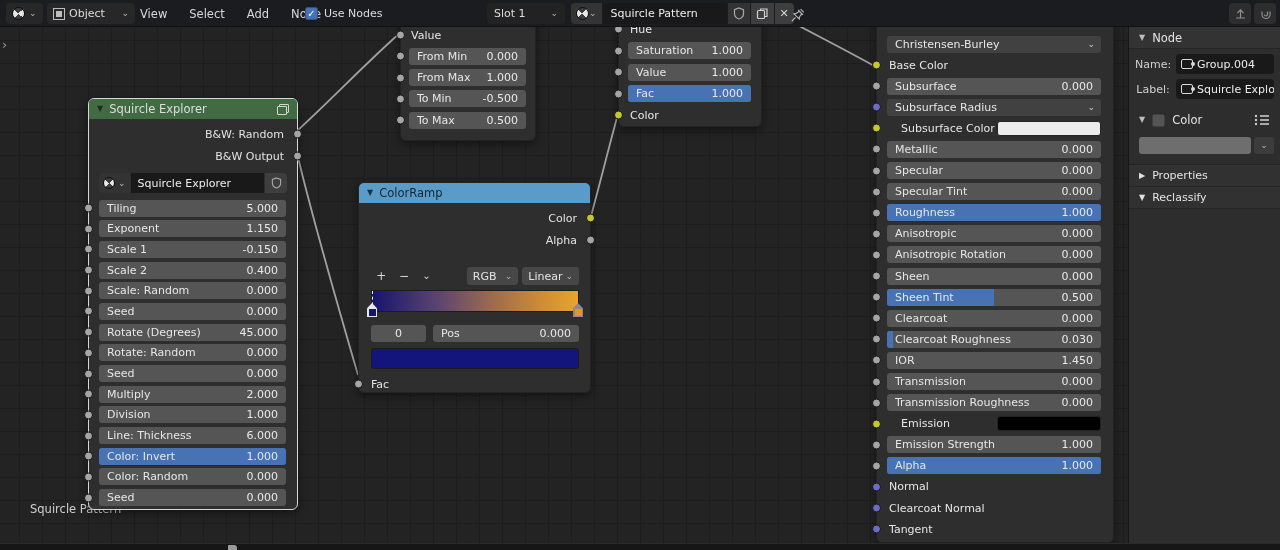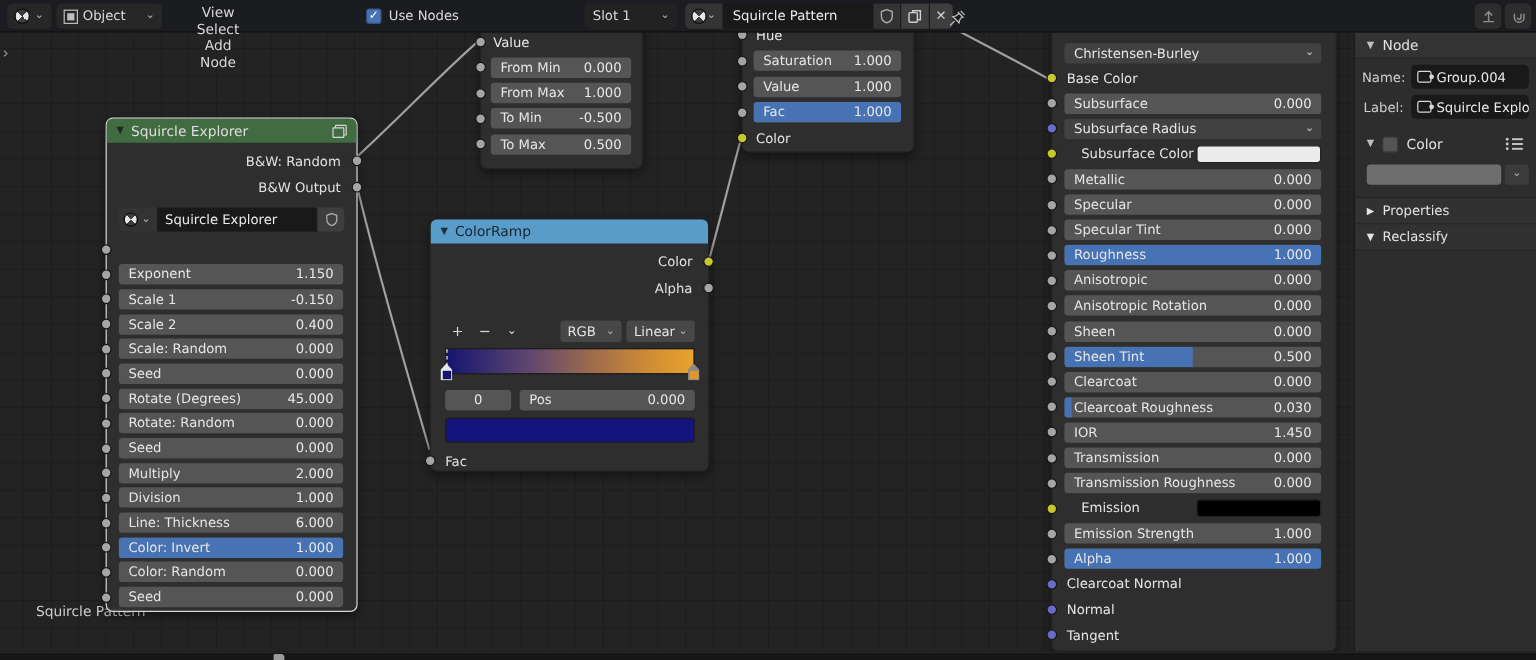--- a/index.html
+++ b/index.html
@@ -149,21 +149,21 @@
         <span class="chev">⌄</span>
       </div>
     </div>
     <div class="hitem" style="left:47px;">
       <div class="hbtn" style="width:88px;">
         <span class="obj-ico"></span>
         <span>Object</span>
         <span class="chev" style="margin-left:auto;">⌄</span>
       </div>
     </div>
-    <div class="hitem" style="left:153px;flex-direction:column;">
+    <div class="hitem" style="left:129px;">
 
     <span class="menu-item t-field">View</span>
         <span class="menu-item t-field">Select</span>
         <span class="menu-item t-field">Add</span>
         <span class="menu-item t-field">Node</span>
       </div>
     <div class="hitem" style="left:305px;">
       <span class="checkbox">
           <span>✓</span>
         </span>
@@ -301,20 +301,26 @@
         <div class="mini-btn">
           <svg class="icon-svg" width="11" height="12" viewBox="0 0 12 13">
             <path d="M6 1 L10.5 2.6 V6.5 C10.5 9.3 8.6 11.2 6 12 C3.4 11.2 1.5 9.3 1.5 6.5 V2.6 Z" fill="none" stroke="#a8a8a8" stroke-width="1.2"></path>
           </svg>
         </div>
       </div>
       <div class="props">
 
       <div class="nrow t-field">
             <span class="socket in sock-gray"></span>
+            <div class="widget">
+
+              <span class="wl">Tiling</span>
+              <span class="wv">5.000</span>
+
+            </div>
           </div>
           <div class="nrow t-field">
             <span class="socket in sock-gray"></span>
             <div class="widget">
 
               <span class="wl">Exponent</span>
               <span class="wv">1.150</span>
 
             </div>
           </div>
@@ -728,29 +734,29 @@
             <div class="fillbar" style="width: 100%;"></div>
             <span class="wl">Alpha</span>
             <span class="wv">1.000</span>
 
           </div>
         </div>
         <div class="nrow t-label">
           <span class="socket in sock-vector"></span>
           <div class="widget">
 
-            <span class="wl">Clearcoat Normal</span>
+            <span class="wl">Normal</span>
 
           </div>
         </div>
         <div class="nrow t-label">
           <span class="socket in sock-vector"></span>
           <div class="widget">
 
-            <span class="wl">Normal</span>
+            <span class="wl">Clearcoat Normal</span>
 
           </div>
         </div>
         <div class="nrow t-label">
           <span class="socket in sock-vector"></span>
           <div class="widget">
 
             <span class="wl">Tangent</span>
 
           </div>

